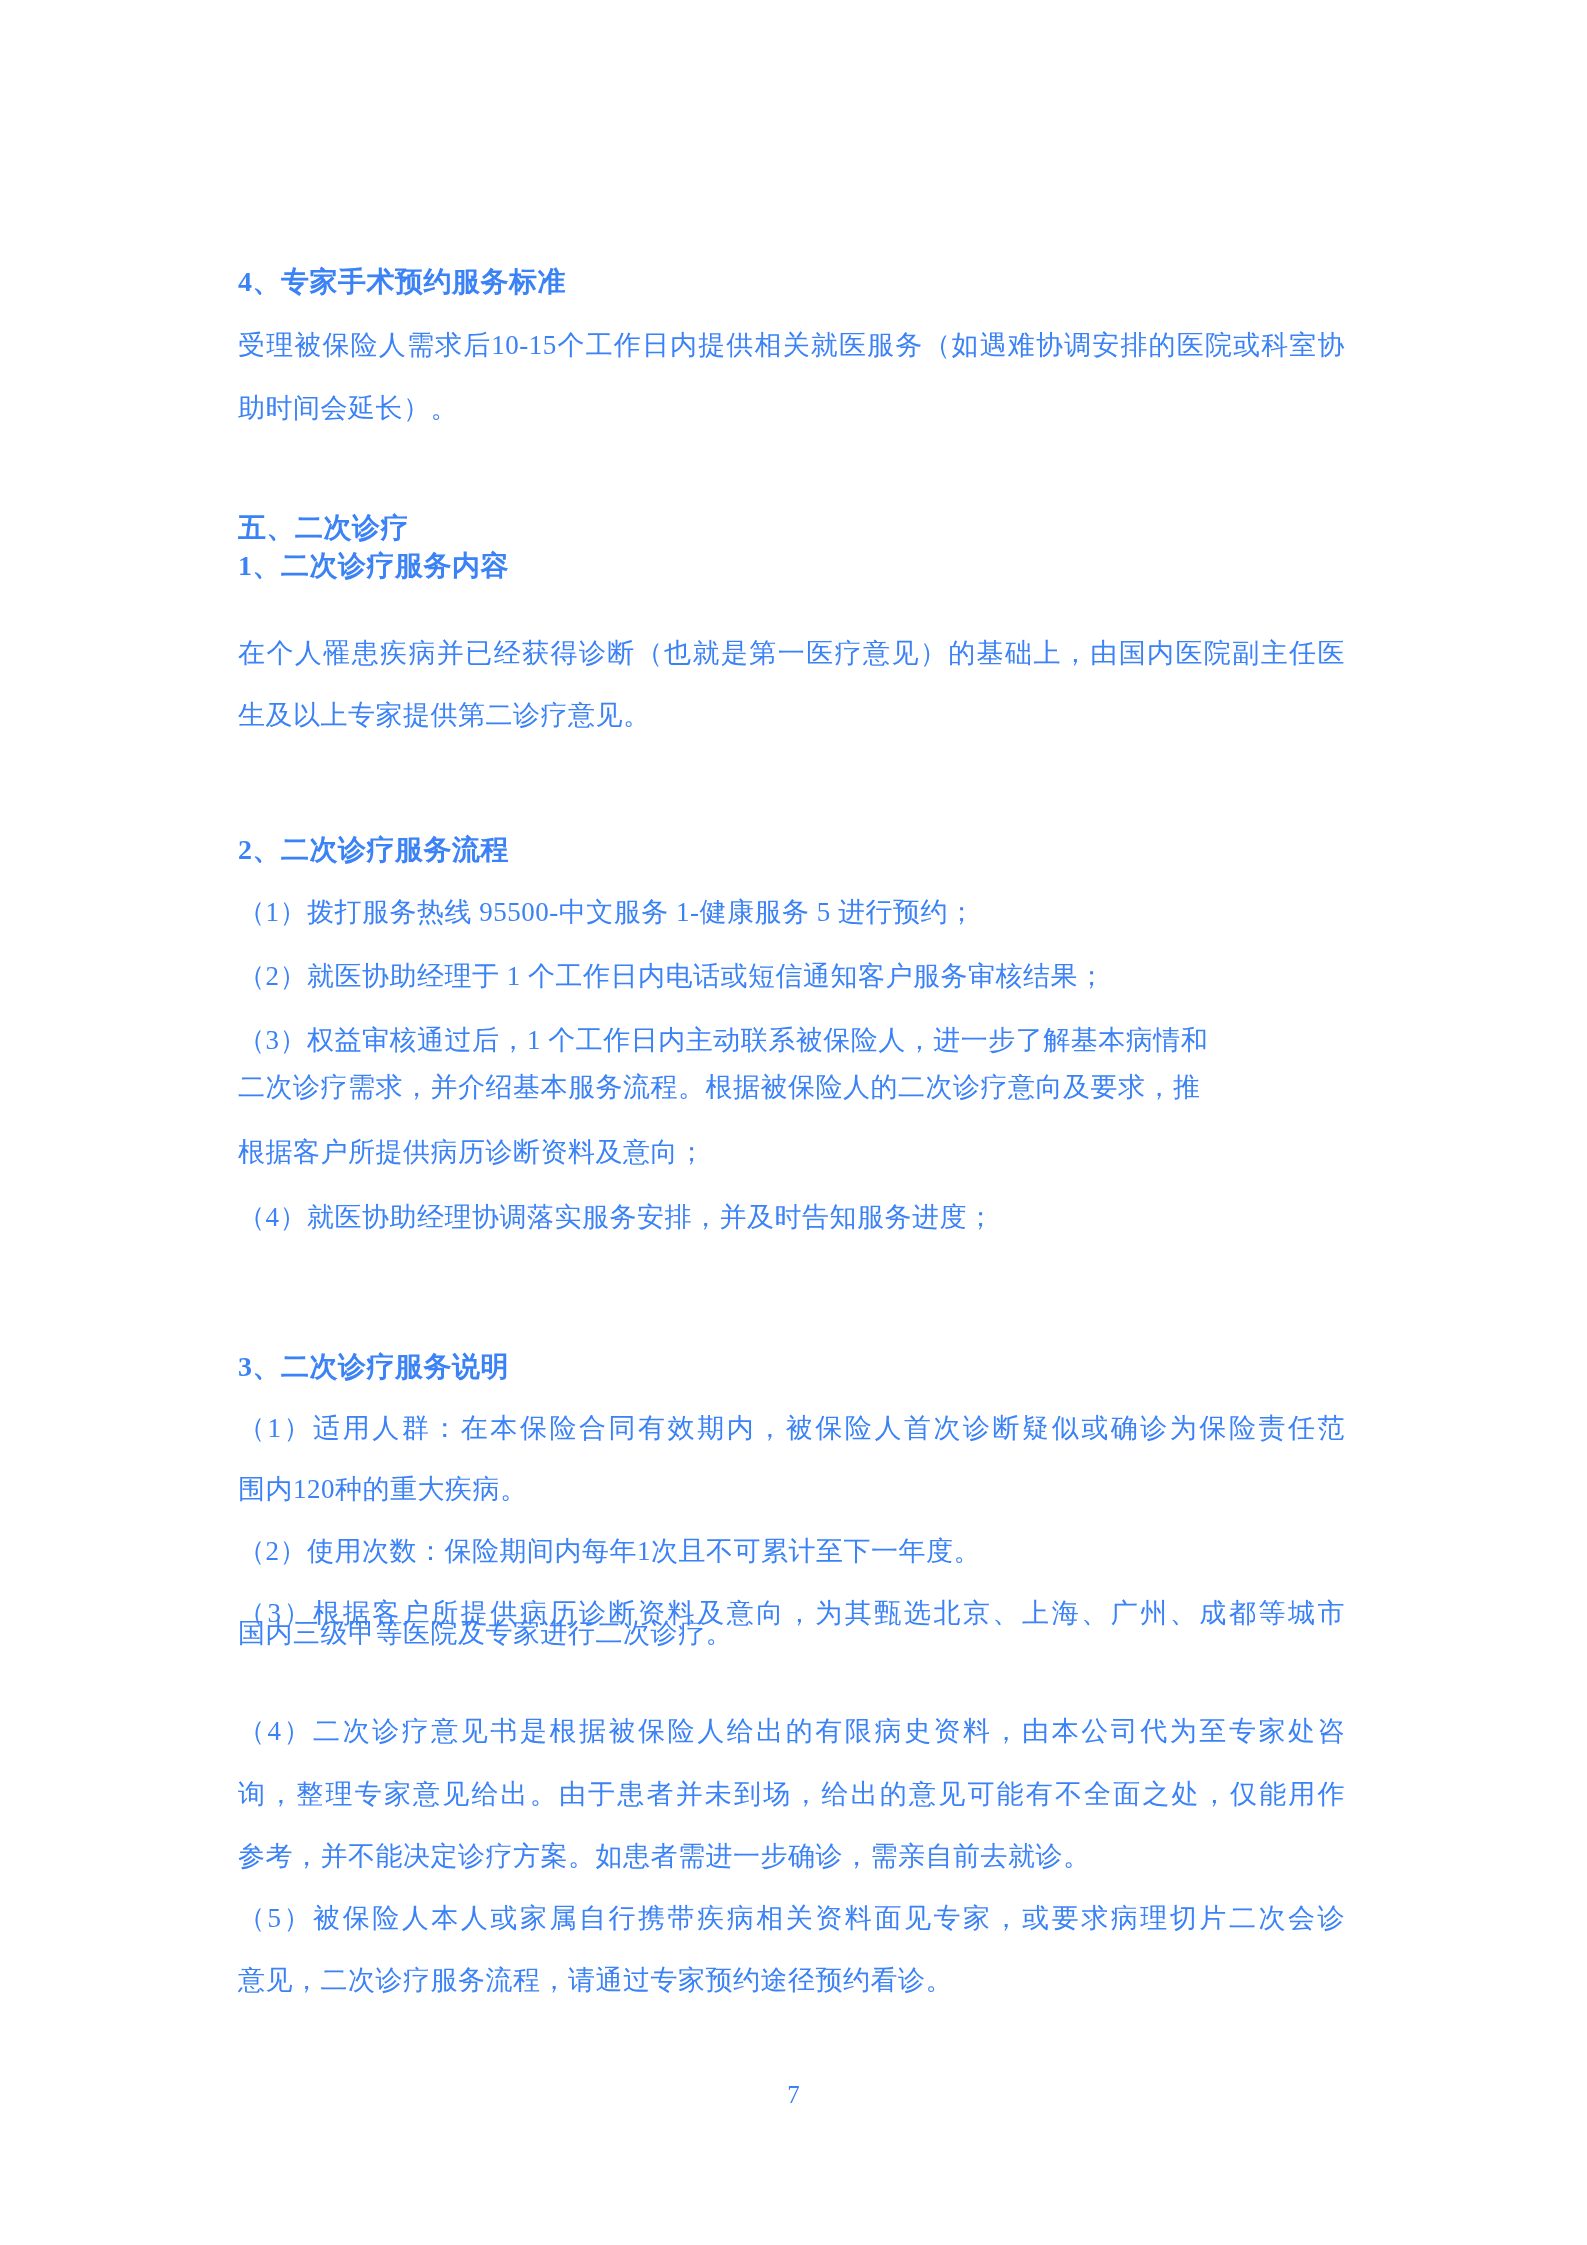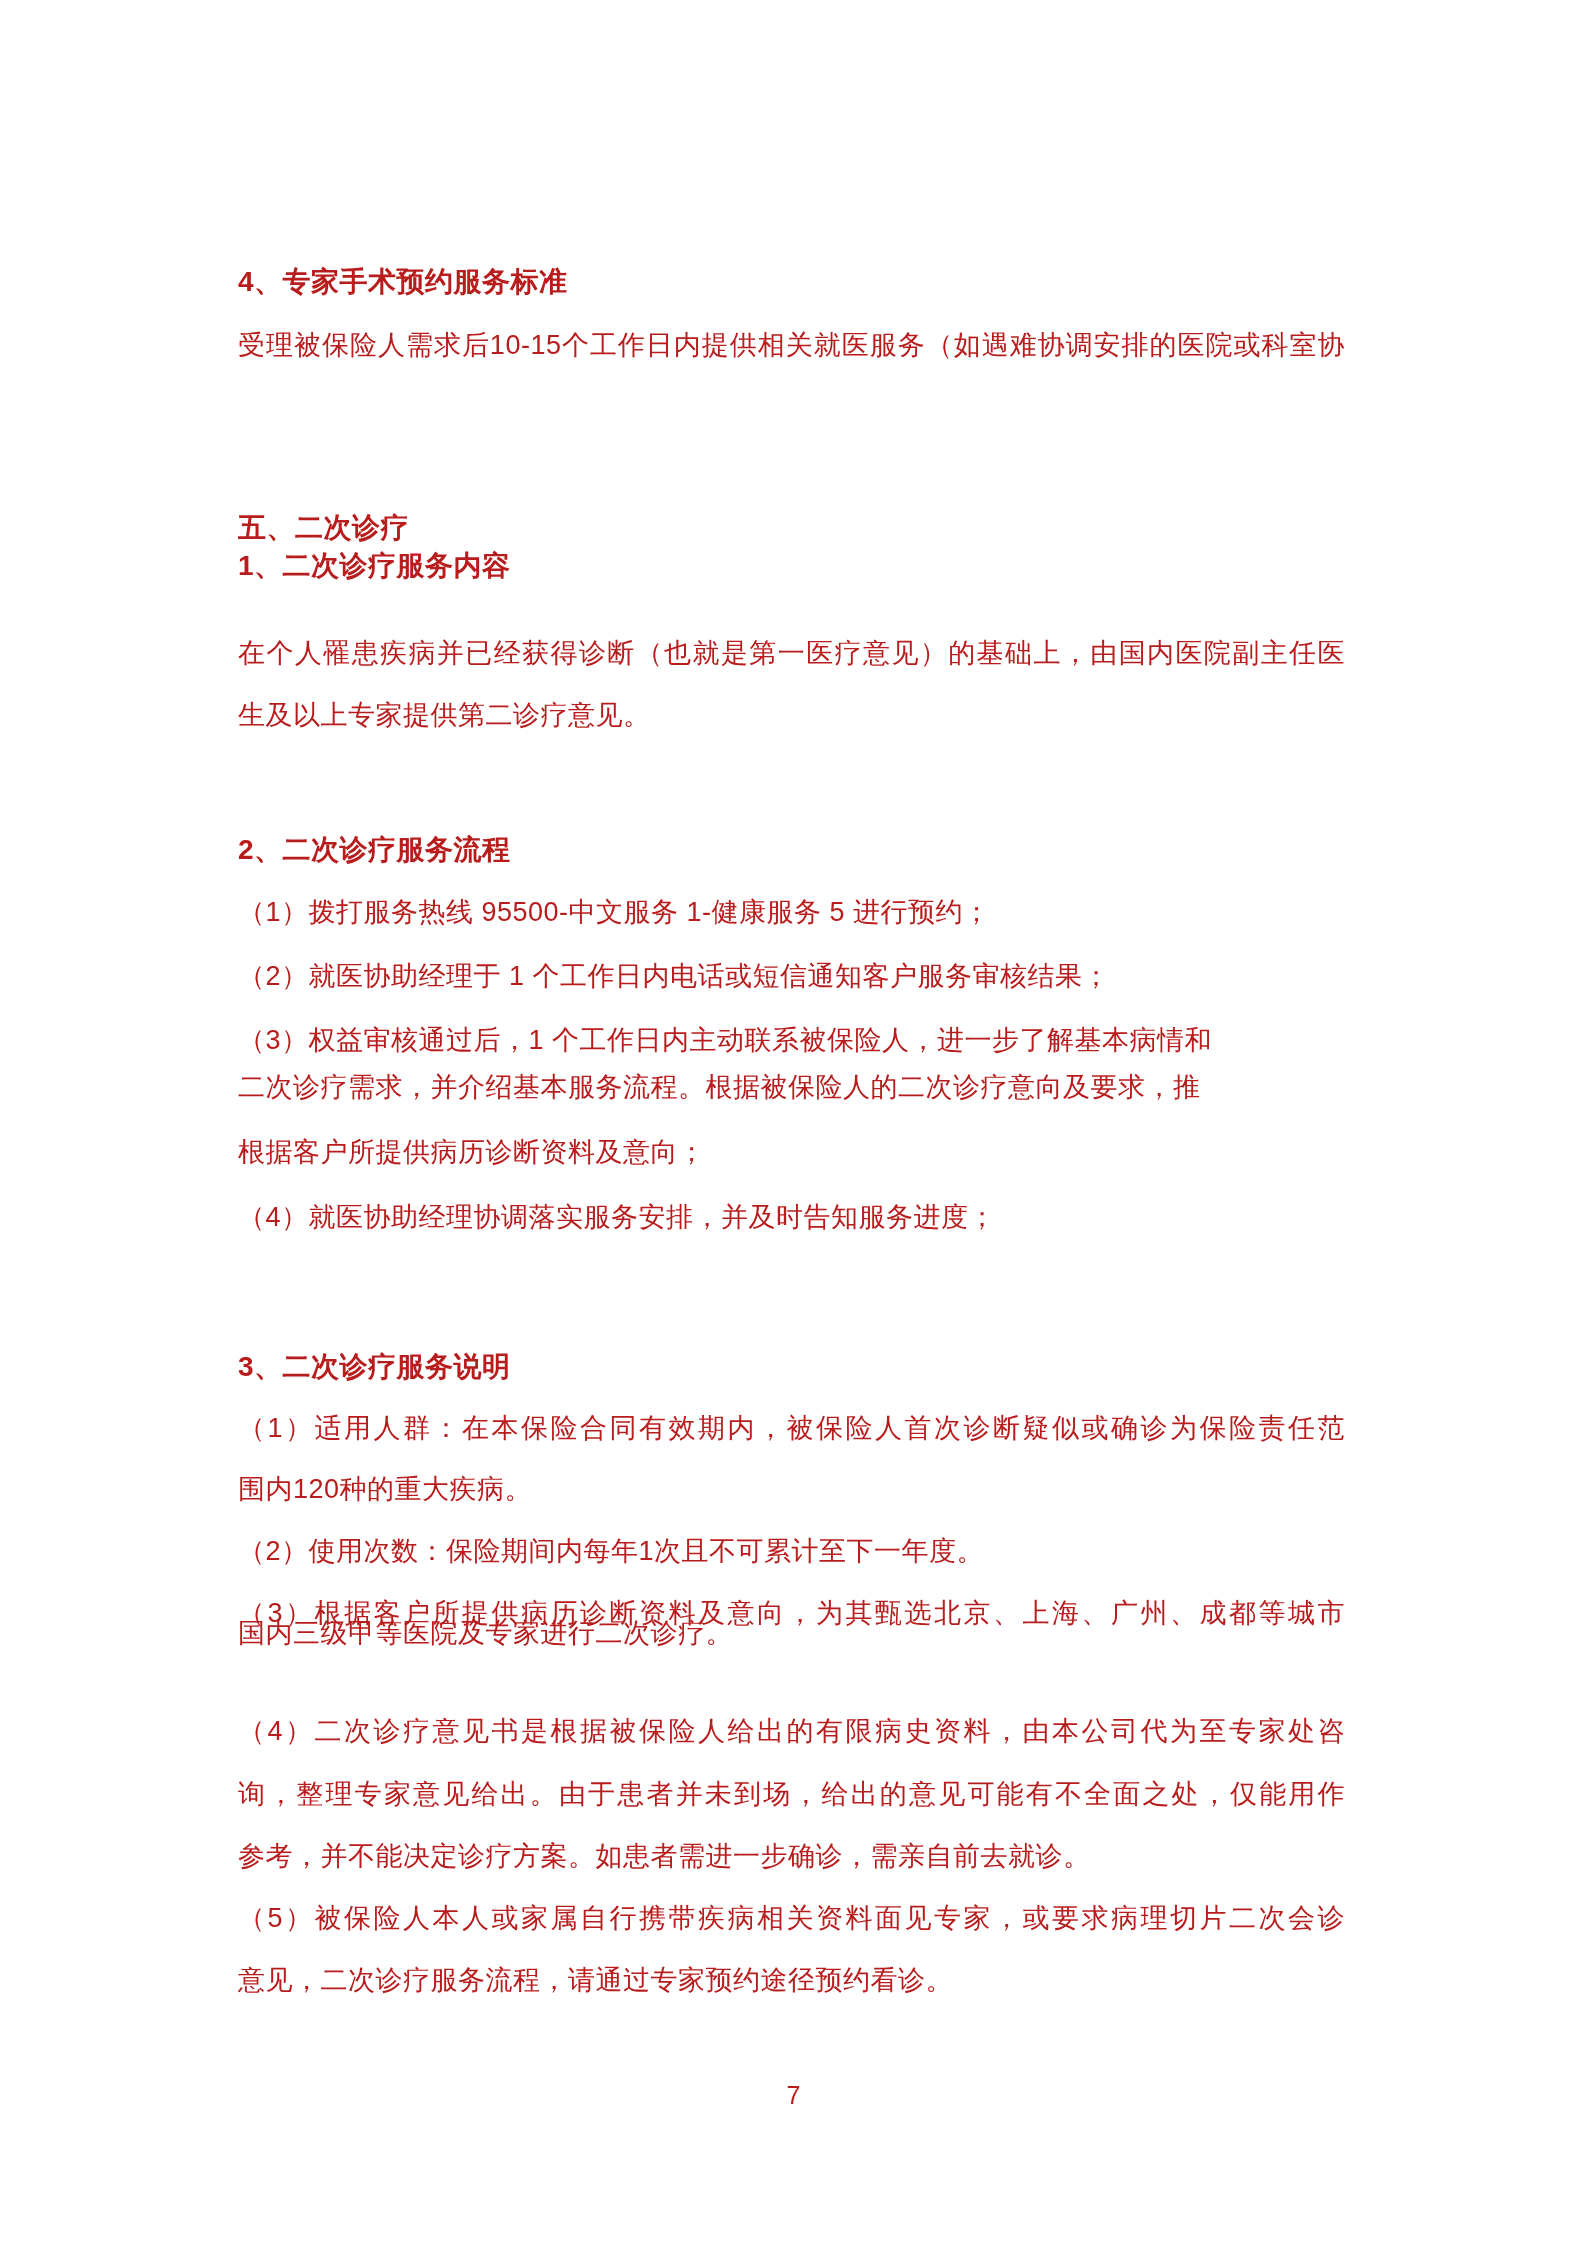--- a/index.html
+++ b/index.html
@@ -6,22 +6,22 @@
     margin: 0;
     padding: 0;
     background: #ffffff;
   }
   .page {
     position: relative;
     width: 1587px;
     height: 2245px;
     background: #ffffff;
     overflow: hidden;
-    font-family: Liberation Sans, sans-serif;
-    color: #b91c1c;
+    font-family: Liberation Serif, serif;
+    color: #3b82f6;
   }
   .ln {
     position: absolute;
     left: 238px;
     width: 1107px;
     font-size: 27px;
     line-height: 34px;
     letter-spacing: 0.5px;
     white-space: nowrap;
     text-align: left;
@@ -45,20 +45,21 @@
     line-height: 30px;
   }
 </style>
 </head>
 <body>
 
 <div class="page">
 
   <div class="ln hd" style="top:265px">4、专家手术预约服务标准</div>
   <div class="ln full" style="top:328px">受理被保险人需求后10-15个工作日内提供相关就医服务（如遇难协调安排的医院或科室协</div>
+  <div class="ln" style="top:391px">助时间会延长）。</div>
 
   <div class="ln hd" style="top:511px">五、二次诊疗</div>
   <div class="ln hd" style="top:549px">1、二次诊疗服务内容</div>
   <div class="ln full" style="top:636px">在个人罹患疾病并已经获得诊断（也就是第一医疗意见）的基础上，由国内医院副主任医</div>
   <div class="ln" style="top:698px">生及以上专家提供第二诊疗意见。</div>
 
   <div class="ln hd" style="top:833px">2、二次诊疗服务流程</div>
   <div class="ln" style="top:895px">（1）拨打服务热线 95500-中文服务 1-健康服务 5 进行预约；</div>
   <div class="ln" style="top:959px">（2）就医协助经理于 1 个工作日内电话或短信通知客户服务审核结果；</div>
   <div class="ln" style="top:1023px">（3）权益审核通过后，1 个工作日内主动联系被保险人，进一步了解基本病情和</div>

